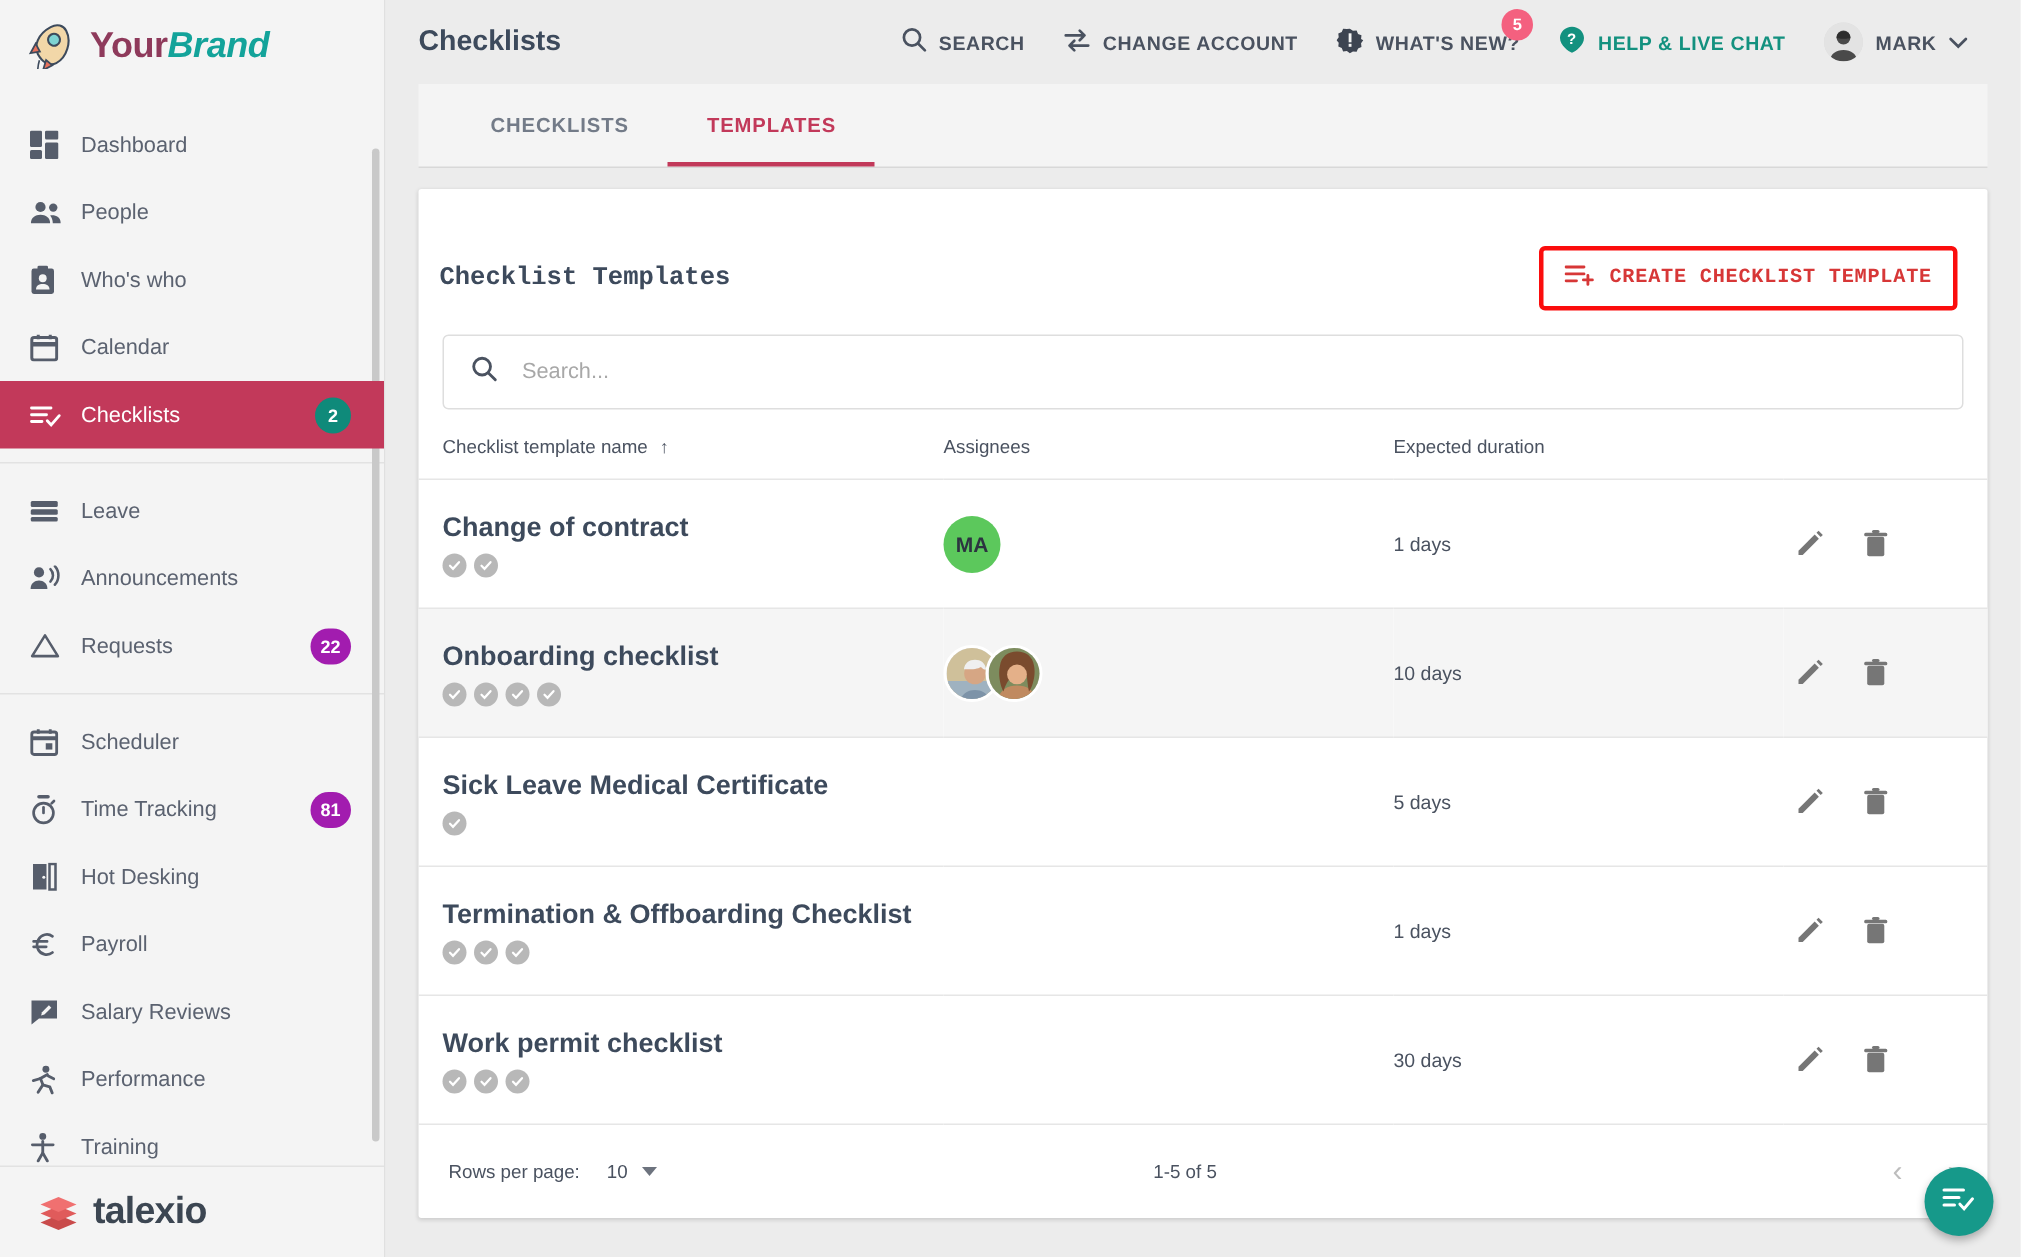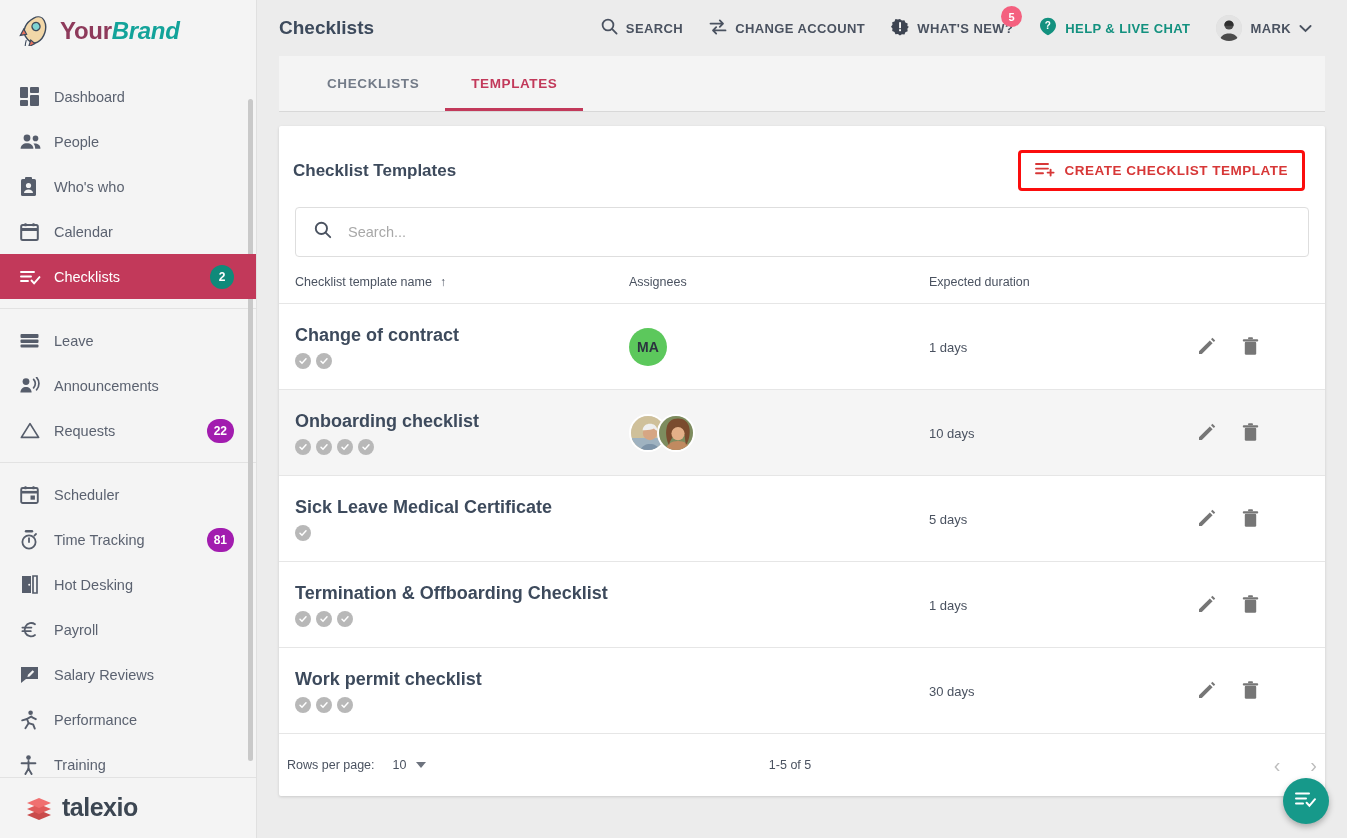--- a/index.html
+++ b/index.html
@@ -85,21 +85,21 @@
   .tab.active { color: #c2395a; }
   .tab.active::after {
     content: ""; position: absolute; left: 0; right: 0; bottom: 0; height: 3px; background: #c2395a;
   }
 
   .card {
     margin: 14px 22px 0 22px; background: #fff; border-radius: 2px;
     box-shadow: 0 1px 3px rgba(0,0,0,.14);
     flex: 0 0 auto;
   }
-  .cardhead { display: flex; align-items: center; padding: 24px 20px 0 14px; }
+  .cardhead { display: flex; align-items: center; padding: 38px 20px 0 14px; font-family: Liberation Mono, monospace; }
   .cardtitle { font-size: 17px; font-weight: bold; color: #3d4a5c; flex: 1 1 auto; padding-left: 0; }
   .createbtn {
     display: flex; align-items: center; gap: 10px;
     border: 3px solid #fb0d0d; border-radius: 4px;
     padding: 8px 14px; color: #d73737; background: #fff;
     font-size: 13.5px; font-weight: bold; letter-spacing: .5px; cursor: pointer;
   }
 
   .searchbox {
     margin: 16px 16px 0 16px; border: 1px solid #dedede; border-radius: 4px;
@@ -133,21 +133,21 @@
   .av-initial {
     width: 38px; height: 38px; border-radius: 19px; background: #5cc85c;
     color: #2c3340; font-size: 14px; font-weight: bold;
     display: flex; align-items: center; justify-content: center;
   }
   .av-photo { width: 38px; height: 38px; border-radius: 19px; overflow: hidden; border: 2px solid #fff; position: relative; background:#ddd; }
   .av-photo + .av-photo { margin-left: -10px; }
   .acts { display: flex; align-items: center; gap: 26px; justify-content: flex-start; padding-left: 8px; color: #767676; }
   .actbtn { cursor: pointer; display: flex; }
 
-  .tfoot { display: flex; align-items: center; height: 62px; padding: 0 8px; font-size: 12.5px; color: #4a5260; }
+  .tfoot { display: flex; align-items: center; height: 62px; padding: 0 20px; font-size: 12.5px; color: #4a5260; }
   .rpp { display: flex; align-items: center; gap: 18px; }
   .rppsel { display: flex; align-items: center; gap: 10px; cursor: pointer; }
   .caret { width: 0; height: 0; border-left: 5px solid transparent; border-right: 5px solid transparent; border-top: 6px solid #6d737e; }
   .range { flex: 1 1 auto; text-align: center; padding-right: 120px; }
   .pager { display: flex; align-items: center; gap: 30px; color: #bdbdbd; }
   .pbtn { cursor: pointer; font-size: 20px; line-height: 1; }
 
   .fab {
     position: absolute; right: 18px; bottom: 14px;
     width: 46px; height: 46px; border-radius: 23px; background: #16998a;

